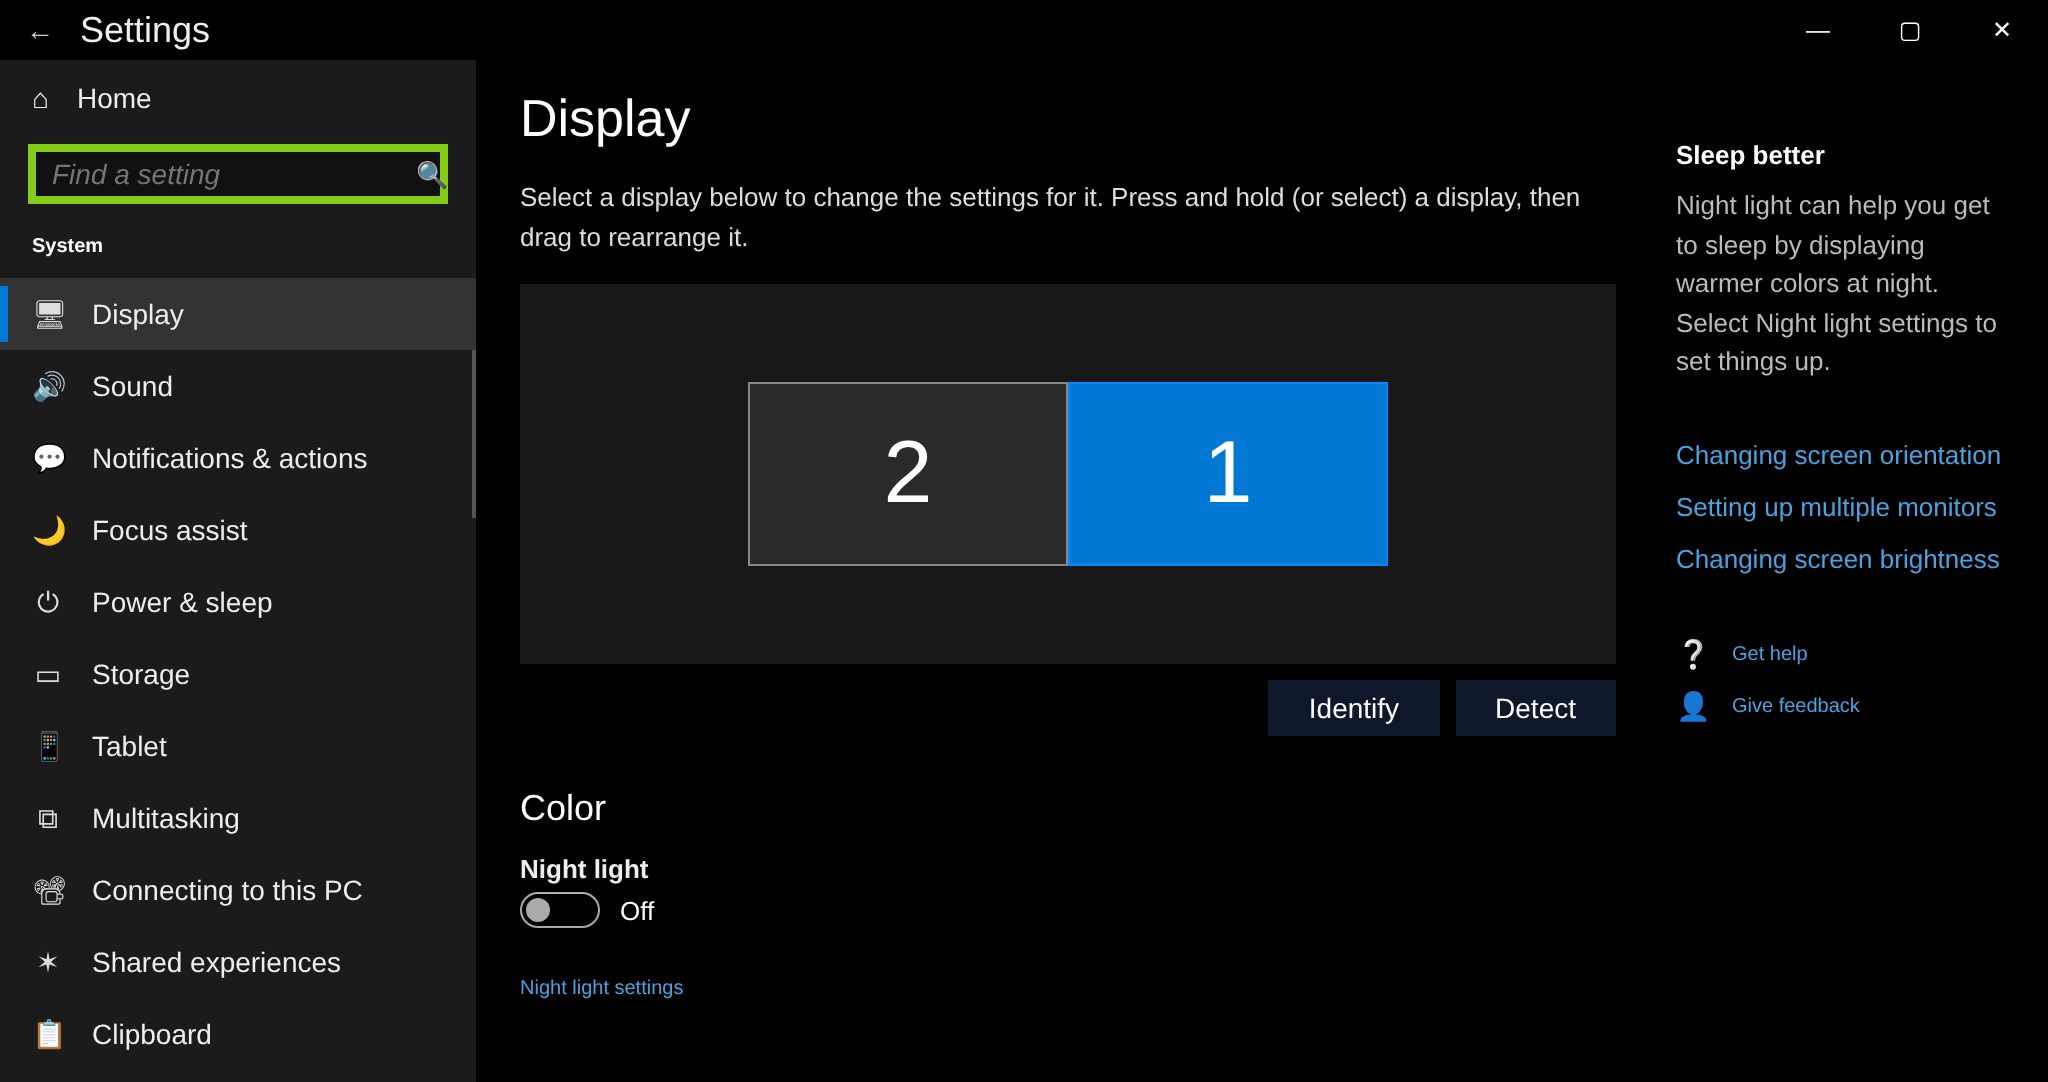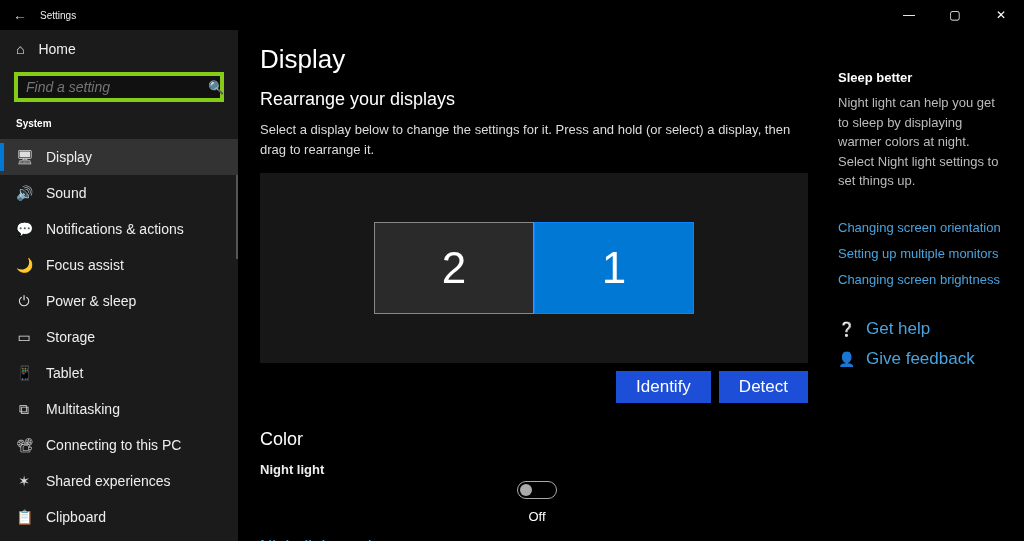--- a/index.html
+++ b/index.html
@@ -1,19 +1,19 @@
 <!DOCTYPE html>
 <html><head>
 <meta charset="utf-8">
 <style>
   * { box-sizing: border-box; margin: 0; padding: 0; }
   html, body { width: 1024px; height: 541px; overflow: hidden; background: #000; color: #fff; font-family: "Segoe UI", Arial, sans-serif; font-size: 13px; }
   .titlebar { height: 30px; display: flex; align-items: center; }
   .titlebar .back { width: 40px; text-align: center; color: #ccc; font-size: 14px; }
-  .titlebar .title { color: #eee; font-size: 10px; }
+  .titlebar .title { color: #eee; font-size: 18px; }
   .winctrls { margin-left: auto; display: flex; }
   .winctrls div { width: 46px; height: 30px; display: flex; align-items: center; justify-content: center; color: #fff; font-size: 12px; }
 
   .body { display: flex; height: 511px; }
   .sidebar { width: 238px; background: #1b1b1b; display: flex; flex-direction: column; position: relative; }
   .home { display: flex; align-items: center; height: 38px; padding: 0 16px; gap: 14px; color: #eee; font-size: 14px; }
   .search { margin: 4px 14px 10px 14px; height: 30px; border: 4px solid #84cc16; background: #111; display: flex; align-items: center; padding: 0 8px; }
   .search input { flex: 1; background: transparent; border: none; outline: none; color: #fff; font-size: 14px; font-style: italic; }
   .search .sicon { color: #888; font-size: 13px; }
   .category { padding: 6px 16px 10px 16px; font-weight: 600; font-size: 10px; color: #fff; }
@@ -27,27 +27,27 @@
   .main { flex: 1; display: flex; background: #000; padding: 10px 0 0 0; overflow: hidden; }
   .content { flex: 1; padding: 0 24px 0 0; margin-left: 22px; overflow: hidden; }
   h1 { font-weight: 400; font-size: 26px; margin: 4px 0 14px 0; }
   h2 { font-weight: 400; font-size: 18px; margin: 0 0 10px 0; }
   .desc { font-size: 13px; color: #ddd; line-height: 1.5; margin-bottom: 14px; max-width: 560px; }
   .arrangebox { background: #171717; width: 548px; height: 190px; position: relative; display:flex; align-items:center; justify-content:center; }
   .mon { border: 1px solid #888; display: flex; align-items: center; justify-content: center; font-size: 44px; font-weight: 300; color: #fff; }
   .mon2 { width: 160px; height: 92px; background: #2a2a2a; }
   .mon1 { width: 160px; height: 92px; background: #0078d4; border-color:#0a84ff; }
   .btnrow { width: 548px; display: flex; justify-content: flex-end; gap: 8px; margin-top: 8px; }
-  .btn { background: #1d4ed8; color: #fff; padding: 6px 20px; font-size: 17px; border: none; }
+  .btn { background: #0f172a; color: #fff; padding: 6px 20px; font-size: 14px; border: none; }
   .subhead { font-weight: 400; font-size: 18px; margin: 26px 0 12px 0; }
   .label { font-size: 13px; color: #eee; margin-bottom: 4px; font-weight: bold; }
-  .toggle-row { display: flex; align-items: center; gap: 10px; margin-bottom: 13px; flex-direction: column; }
+  .toggle-row { display: flex; align-items: center; gap: 10px; margin-bottom: 25px; }
   .toggle { width: 40px; height: 18px; border: 1px solid #aaa; border-radius: 10px; position: relative; background:#000; }
   .toggle .knob { position: absolute; left: 2px; top: 2px; width: 12px; height: 12px; background: #aaa; border-radius: 50%; }
-  .link { color: #4aa3df; font-size: 17px; cursor: default; }
+  .link { color: #4aa3df; font-size: 10px; cursor: default; }
 
   .aside { width: 186px; padding: 30px 16px 0 0; font-size: 13px; }
   .aside h3 { font-weight: 600; font-size: 13px; margin-bottom: 8px; color:#fff; }
   .aside .para { color: #bbb; line-height: 1.5; margin-bottom: 28px; }
   .aside .hlink { display: block; color: #4aa3df; margin-bottom: 8px; line-height:1.4; }
   .helprow { display: flex; align-items: center; gap: 12px; margin-bottom: 10px; }
   .helprow .hicon { color: #ccc; width: 16px; font-size: 14px; }
 </style>
 </head>
 <body>
@@ -119,21 +119,20 @@
         <div class="navitem">
           <span class="nicon">📋</span>
           <span>Clipboard</span>
         </div>
       </div>
   </div>
 
   <div class="main">
     <div class="content">
       <h1>Display</h1>
-      <h2>Rearrange your displays</h2>
       <div class="desc">Select a display below to change the settings for it. Press and hold (or select) a display, then drag to rearrange it.</div>
       <div class="arrangebox">
         <div class="mon mon2">2</div>
         <div class="mon mon1">1</div>
       </div>
       <div class="btnrow">
         <button class="btn">Identify</button>
         <button class="btn">Detect</button>
       </div>
       <div class="subhead">Color</div>

